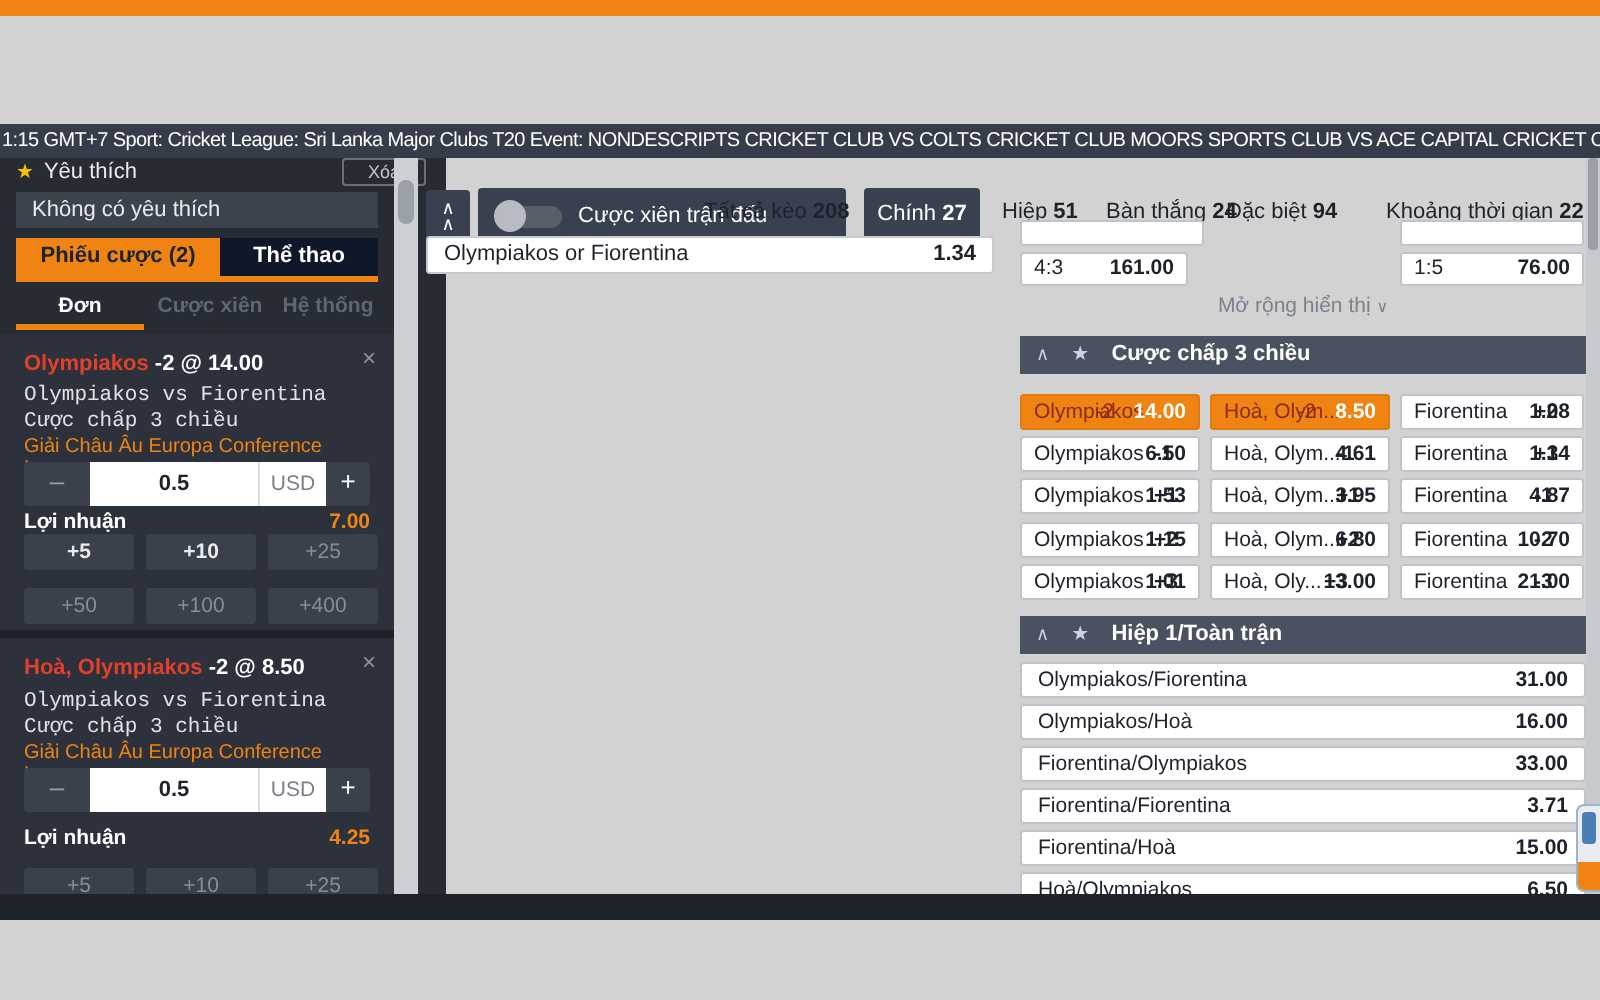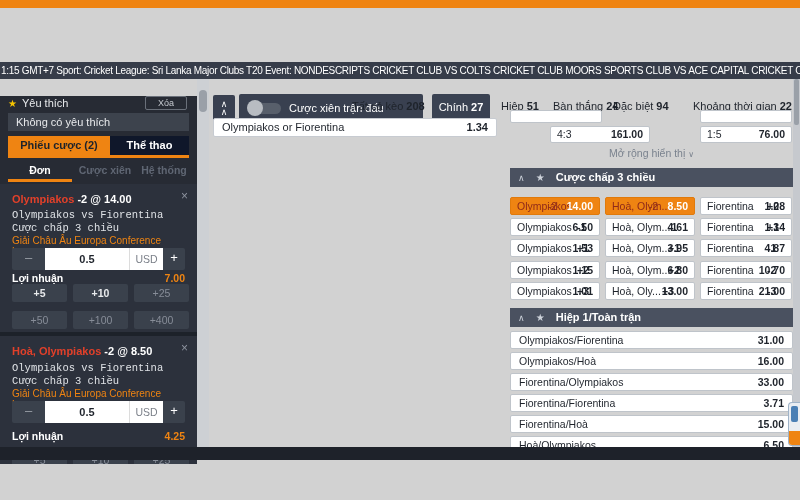--- a/index.html
+++ b/index.html
@@ -6,21 +6,21 @@
   .stage{position:relative;width:800px;height:500px;overflow:hidden;background:#d2d2d2;
          font-family:"Liberation Sans","DejaVu Sans",sans-serif;}
   .abs{position:absolute;}
 
   
   .topbar{left:0;top:0;width:800px;height:8px;background:#ef8412;}
   .ticker{left:0;top:62px;width:800px;height:17px;background:#363c49;color:#fff;
           font-size:10px;line-height:17px;white-space:nowrap;overflow:hidden;letter-spacing:-0.3px;padding-left:1px;}
 
   
-  .sidebar{left:0;top:96px;width:197px;height:368px;background:#272b34;overflow:hidden;color:#fff;font-size:11px;}
+  .sidebar{left:0;top:79px;width:197px;height:368px;background:#272b34;overflow:hidden;color:#fff;font-size:11px;padding-left:26px;}
   .favhdr{position:absolute;left:8px;top:0px;width:181px;height:14px;line-height:14px;color:#e8eaec;}
   .favstar{color:#f5c400;font-size:10px;margin-right:5px;}
   .clearbtn{position:absolute;right:10px;top:0px;width:40px;height:12px;border:1px solid #6a707a;
             color:#c6cad0;font-size:9px;line-height:12px;text-align:center;border-radius:2px;}
   .emptyrow{position:absolute;left:8px;top:17px;width:173px;height:18px;background:#3d434d;
             line-height:18px;padding-left:8px;color:#e8eaec;}
   .tab-bet{position:absolute;left:8px;top:40px;width:102px;height:19px;background:#ef8412;color:#1e232b;
            font-weight:bold;text-align:center;line-height:19px;}
   .tab-sport{position:absolute;left:110px;top:40px;width:79px;height:19px;background:#0f172a;color:#fff;
            font-weight:bold;text-align:center;line-height:19px;}
@@ -200,21 +200,21 @@
   <div class="abs mtab" style="left:693px;"><span>Khoảng thời gian</span><b>22</b></div>
 
   <div class="abs marketrow">
     <div class="mr-label">Olympiakos or Fiorentina</div>
     <div class="mr-odds">1.34</div>
   </div>
 
   <div class="abs cell sliver" style="left:510px;top:110px;width:92px;"></div>
   <div class="abs cell sliver" style="left:700px;top:110px;width:92px;"></div>
 
-  <div class="abs cell scorecell" style="left:510px;top:126px;width:100px;margin-left:40px;">
+  <div class="abs cell scorecell" style="left:510px;top:126px;width:84px;">
     <div class="sc-score">4:3</div>
     <div class="sc-odds">161.00</div>
   </div>
   <div class="abs cell scorecell" style="left:700px;top:126px;width:92px;">
     <div class="sc-score">1:5</div>
     <div class="sc-odds">76.00</div>
   </div>
 
   <div class="abs expand">
     <span>Mở rộng hiển thị</span>

